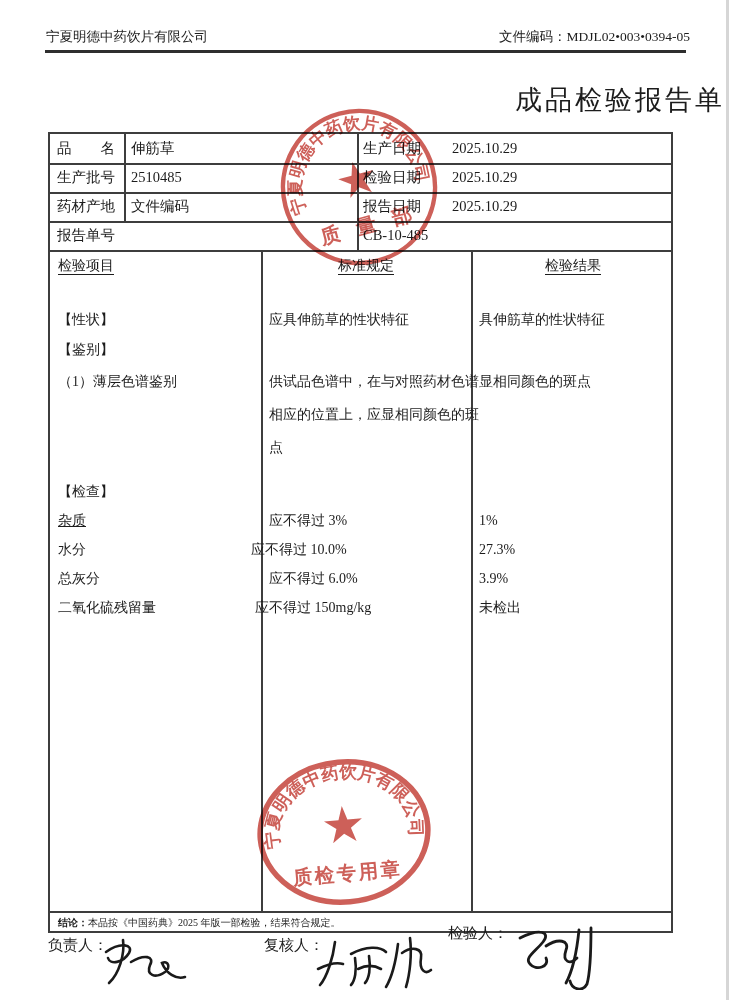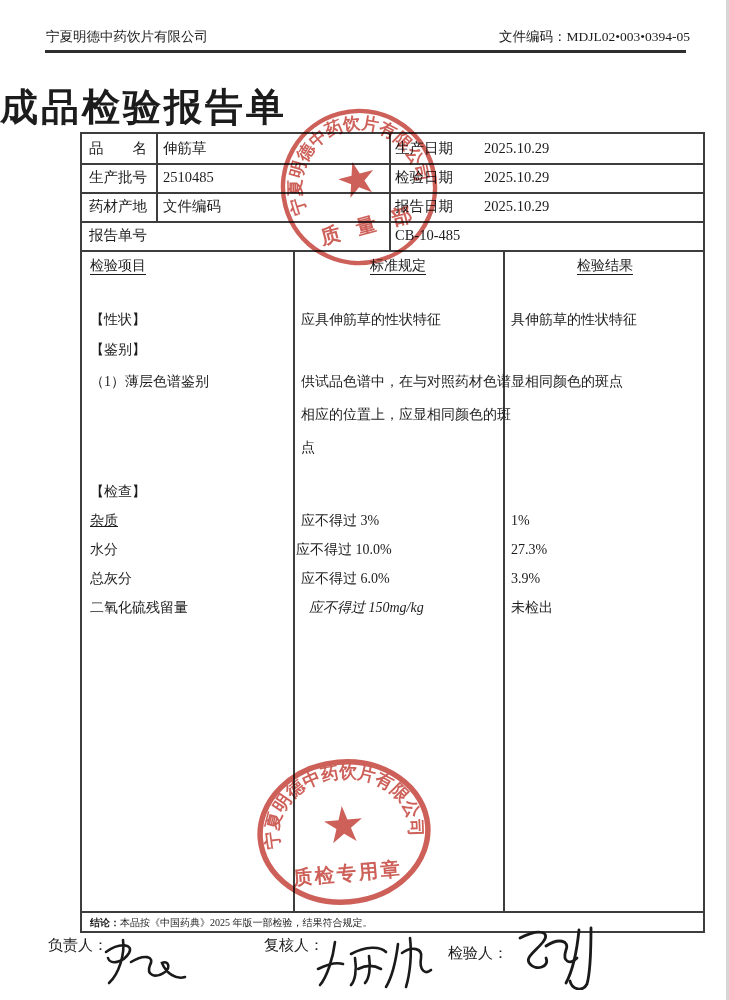--- a/index.html
+++ b/index.html
@@ -4,22 +4,22 @@
 <style>
   html,body{margin:0;padding:0;}
   body{
     width:729px;height:1000px;position:relative;background:#ffffff;
     font-family:"Liberation Serif","DejaVu Serif",serif;
     color:#1c1c1c;overflow:hidden;
   }
   .abs{position:absolute;}
   .hdr-text{font-size:13.5px;white-space:nowrap;}
   .rule{background:#2e2e2e;height:2.5px;}
-  .title{font-size:38px;font-weight:bold;letter-spacing:3px;text-align:left;white-space:nowrap;}
-  .table-outer{border:2px solid #3d3d3d;box-sizing:border-box;background:transparent;margin-left:32px;}
+  .title{font-size:27px;font-weight:normal;letter-spacing:3px;text-align:right;white-space:nowrap;}
+  .table-outer{border:2px solid #3d3d3d;box-sizing:border-box;background:transparent;}
   .hline{position:absolute;left:0;width:100%;height:1.5px;background:#3d3d3d;}
   .vline{position:absolute;width:1.5px;background:#3d3d3d;}
   .cell{position:absolute;font-size:14.5px;line-height:20px;white-space:nowrap;}
   .dcell{position:absolute;font-size:14px;line-height:20px;white-space:nowrap;}
   .col-head{text-decoration:underline;text-underline-offset:4px;text-align:right;}
   .center{text-align:center;}
   .concl{font-size:10px;white-space:nowrap;}
   .concl b{font-weight:bold;}
   .sig-label{font-size:15px;white-space:nowrap;}
   .stamp{mix-blend-mode:multiply;opacity:0.85;}
@@ -82,29 +82,29 @@
   <span class="dcell" style="left:219px;top:304px;">点</span>
   <span class="dcell" style="left:429px;top:238px;">显相同颜色的斑点</span>
 
   <span class="dcell" style="left:8px;top:348px;">【检查】</span>
 
   <span class="dcell" style="left:8px;top:377px;text-decoration:underline;">杂质</span>
   <span class="dcell" style="left:219px;top:377px;">应不得过 3%</span>
   <span class="dcell" style="left:429px;top:377px;">1%</span>
 
   <span class="dcell" style="left:8px;top:406px;">水分</span>
-  <span class="dcell" style="left:214px;top:406px;">应不得过 10.0%</span>
+  <span class="dcell" style="left:201px;top:406px;">应不得过 10.0%</span>
   <span class="dcell" style="left:429px;top:406px;">27.3%</span>
 
   <span class="dcell" style="left:8px;top:435px;">总灰分</span>
   <span class="dcell" style="left:219px;top:435px;">应不得过 6.0%</span>
   <span class="dcell" style="left:429px;top:435px;">3.9%</span>
 
   <span class="dcell" style="left:8px;top:464px;">二氧化硫残留量</span>
-  <span class="dcell" style="left:227px;top:464px;font-style:italic;">应不得过 150mg/kg</span>
+  <span class="dcell" style="left:205px;top:464px;">应不得过 150mg/kg</span>
   <span class="dcell" style="left:429px;top:464px;font-family:Liberation Serif, serif;">未检出</span>
 
   <span class="abs concl" style="left:8px;top:782px;"><b>结论：</b><span>本品按《中国药典》2025 年版一部检验，结果符合规定。</span></span>
 </div>
 
 <div class="abs stamp" style="left:269px;top:102px;width:180px;height:170px;transform:rotate(-15deg);">
   <svg width="180" height="170" viewBox="0 0 180 170">
     <circle cx="90" cy="85" r="76" fill="none" stroke="#c5443c" stroke-width="4.5"></circle>
     <path id="arcTop" d="M32.9,95.1 A58,58 0 1 1 147.1,95.1" fill="none"></path>
     <text fill="#c5443c" font-size="17" font-weight="600">
@@ -122,21 +122,21 @@
     <text fill="#c5443c" font-size="17.5" font-weight="600">
       <textPath href="#arcOval" startOffset="50%" text-anchor="middle">宁夏明德中药饮片有限公司</textPath>
     </text>
     <path d="M0,-20 L4.49,-6.18 L19.02,-6.18 L7.27,2.36 L11.76,16.18 L0,7.64 L-11.76,16.18 L-7.27,2.36 L-19.02,-6.18 L-4.49,-6.18 Z" transform="translate(92,70)" fill="#c5443c"></path>
     <text x="92" y="124" text-anchor="middle" fill="#c5443c" font-size="19.5" font-weight="700" letter-spacing="2.5">质检专用章</text>
   </svg>
 </div>
 
 <span class="abs sig-label" style="left:48px;top:936px;">负责人：</span>
 <span class="abs sig-label" style="left:264px;top:936px;">复核人：</span>
-<span class="abs sig-label" style="left:448px;top:944px;font-family:Liberation Serif, serif;">检验人：</span>
+<span class="abs sig-label" style="left:448px;top:924px;font-family:Liberation Serif, serif;">检验人：</span>
 
 <div class="abs" style="left:88px;top:928px;">
   <svg width="110" height="65" viewBox="0 0 110 65" fill="none" stroke="#1a1a1a" stroke-width="2.6" stroke-linecap="round">
     <path d="M18,24 C32,14 46,16 41,25 C35,35 22,37 20,30"></path>
     <path d="M35,12 C37,26 31,46 21,55"></path>
     <path d="M43,34 C56,26 67,28 62,37 C58,47 67,51 77,44 C83,39 80,32 74,35 C78,45 88,52 97,49"></path>
   </svg>
 </div>
 <div class="abs" style="left:306px;top:924px;">
   <svg width="135" height="70" viewBox="0 0 135 70" fill="none" stroke="#1a1a1a" stroke-width="2.6" stroke-linecap="round">

